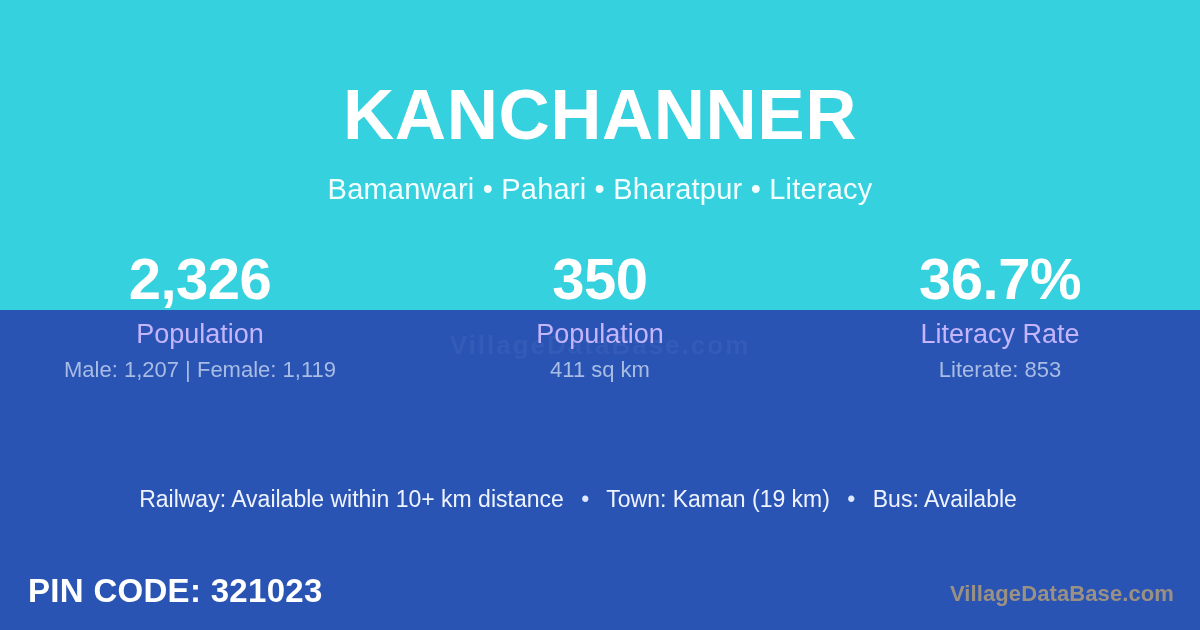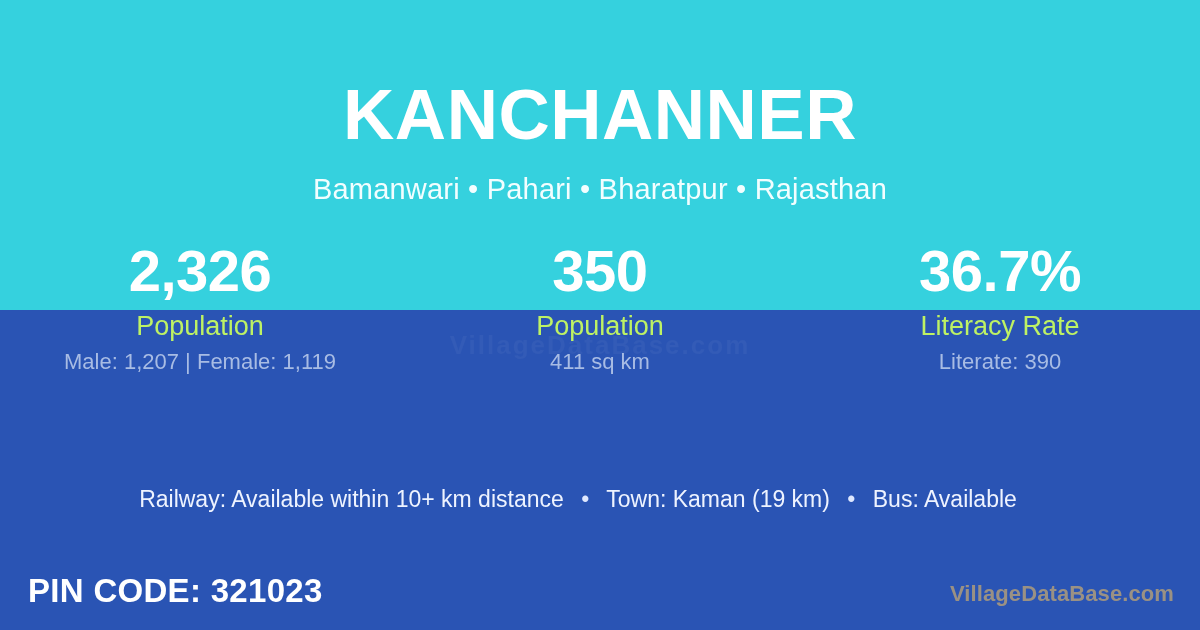--- a/index.html
+++ b/index.html
@@ -78,36 +78,37 @@
     position: absolute;
     left: 0;
     top: 240px;
     width: 1200px;
     display: flex;
   }
 
   .stat {
     flex: 1 1 0;
     text-align: center;
+    margin-top: 8px;
   }
 
   .stat-value {
     font-size: 58px;
     line-height: 62px;
     font-weight: 700;
     color: #ffffff;
     letter-spacing: -0.5px;
   }
 
   .stat-label {
     margin-top: 9px;
     font-size: 27px;
     line-height: 30px;
     font-weight: 400;
-    color: #bef264;
+    color: #c4b5fd;
   }
 
   .stat-sub {
     margin-top: 11px;
     font-size: 22px;
     line-height: 20px;
     font-weight: 400;
     color: #a8bce4;
   }
 
@@ -155,21 +156,21 @@
 </style>
 </head>
 <body>
 
 <div class="card">
 
   <div class="band-teal"></div>
 
   <div class="hero">
     <div class="village-title">KANCHANNER</div>
-    <div class="village-sub">Bamanwari • Pahari • Bharatpur • Rajasthan</div>
+    <div class="village-sub">Bamanwari • Pahari • Bharatpur • Literacy</div>
   </div>
 
   <div class="watermark">VillageDataBase.com</div>
 
   <div class="stats">
 
     <div class="stat">
       <div class="stat-value">2,326</div>
       <div class="stat-label">Population</div>
       <div class="stat-sub">Male: 1,207 | Female: 1,119</div>
@@ -177,21 +178,21 @@
 
     <div class="stat">
       <div class="stat-value">350</div>
       <div class="stat-label">Population</div>
       <div class="stat-sub">411 sq km</div>
     </div>
 
     <div class="stat">
       <div class="stat-value">36.7%</div>
       <div class="stat-label">Literacy Rate</div>
-      <div class="stat-sub">Literate: 390</div>
+      <div class="stat-sub">Literate: 853</div>
     </div>
 
   </div>
 
   <div class="amenities">
     <span>Railway: Available within 10+ km distance</span>
     <span class="sep">•</span>
     <span>Town: Kaman (19 km)</span>
     <span class="sep">•</span>
     <span>Bus: Available</span>

